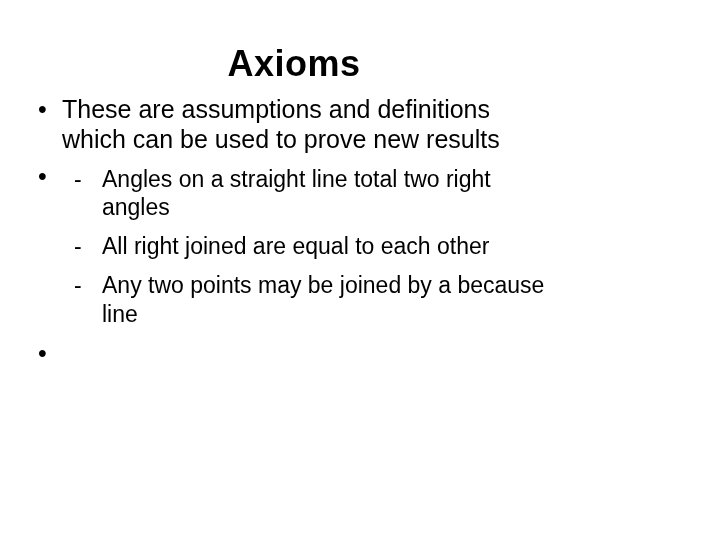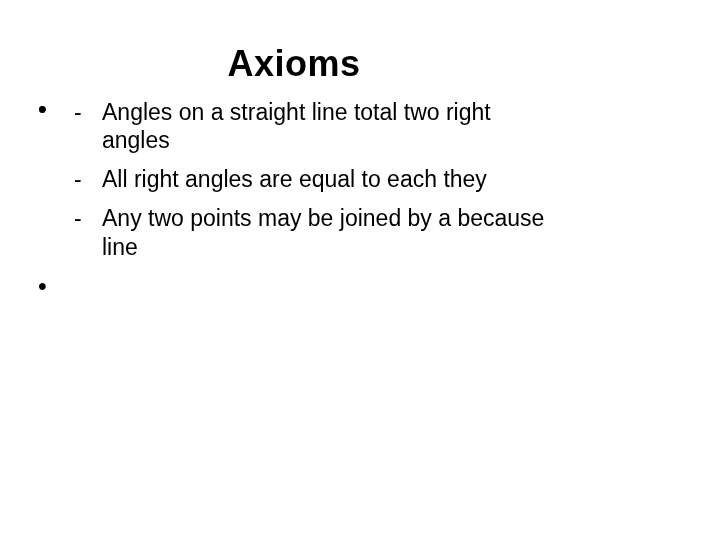--- a/index.html
+++ b/index.html
@@ -80,36 +80,37 @@
 <body>
 
 <div class="slide">
 
   <h1 class="slide-title">Axioms</h1>
 
   <ul class="body-list">
 
     <li class="bullet-item">
       <span class="dot">•</span>
+      <span class="text">These are assumptions and definitions which can be used to prove new results</span>
     </li>
 
     <li class="bullet-item">
       <span class="dot">•</span>
     </li>
 
     <li>
       <div class="spacer-sm"></div>
       <ul class="sub-list">
         <li class="sub-item">
           <span class="dash">-</span>
           <span class="text">Angles on a straight line total two right angles</span>
         </li>
         <li class="sub-item">
           <span class="dash">-</span>
-          <span class="text">All right angles are equal to each they</span>
+          <span class="text">All right joined are equal to each other</span>
         </li>
         <li class="sub-item">
           <span class="dash">-</span>
           <span class="text">Any two points may be joined by a because line</span>
         </li>
       </ul>
     </li>
 
     <li class="bullet-item">
       <span class="dot">•</span>

